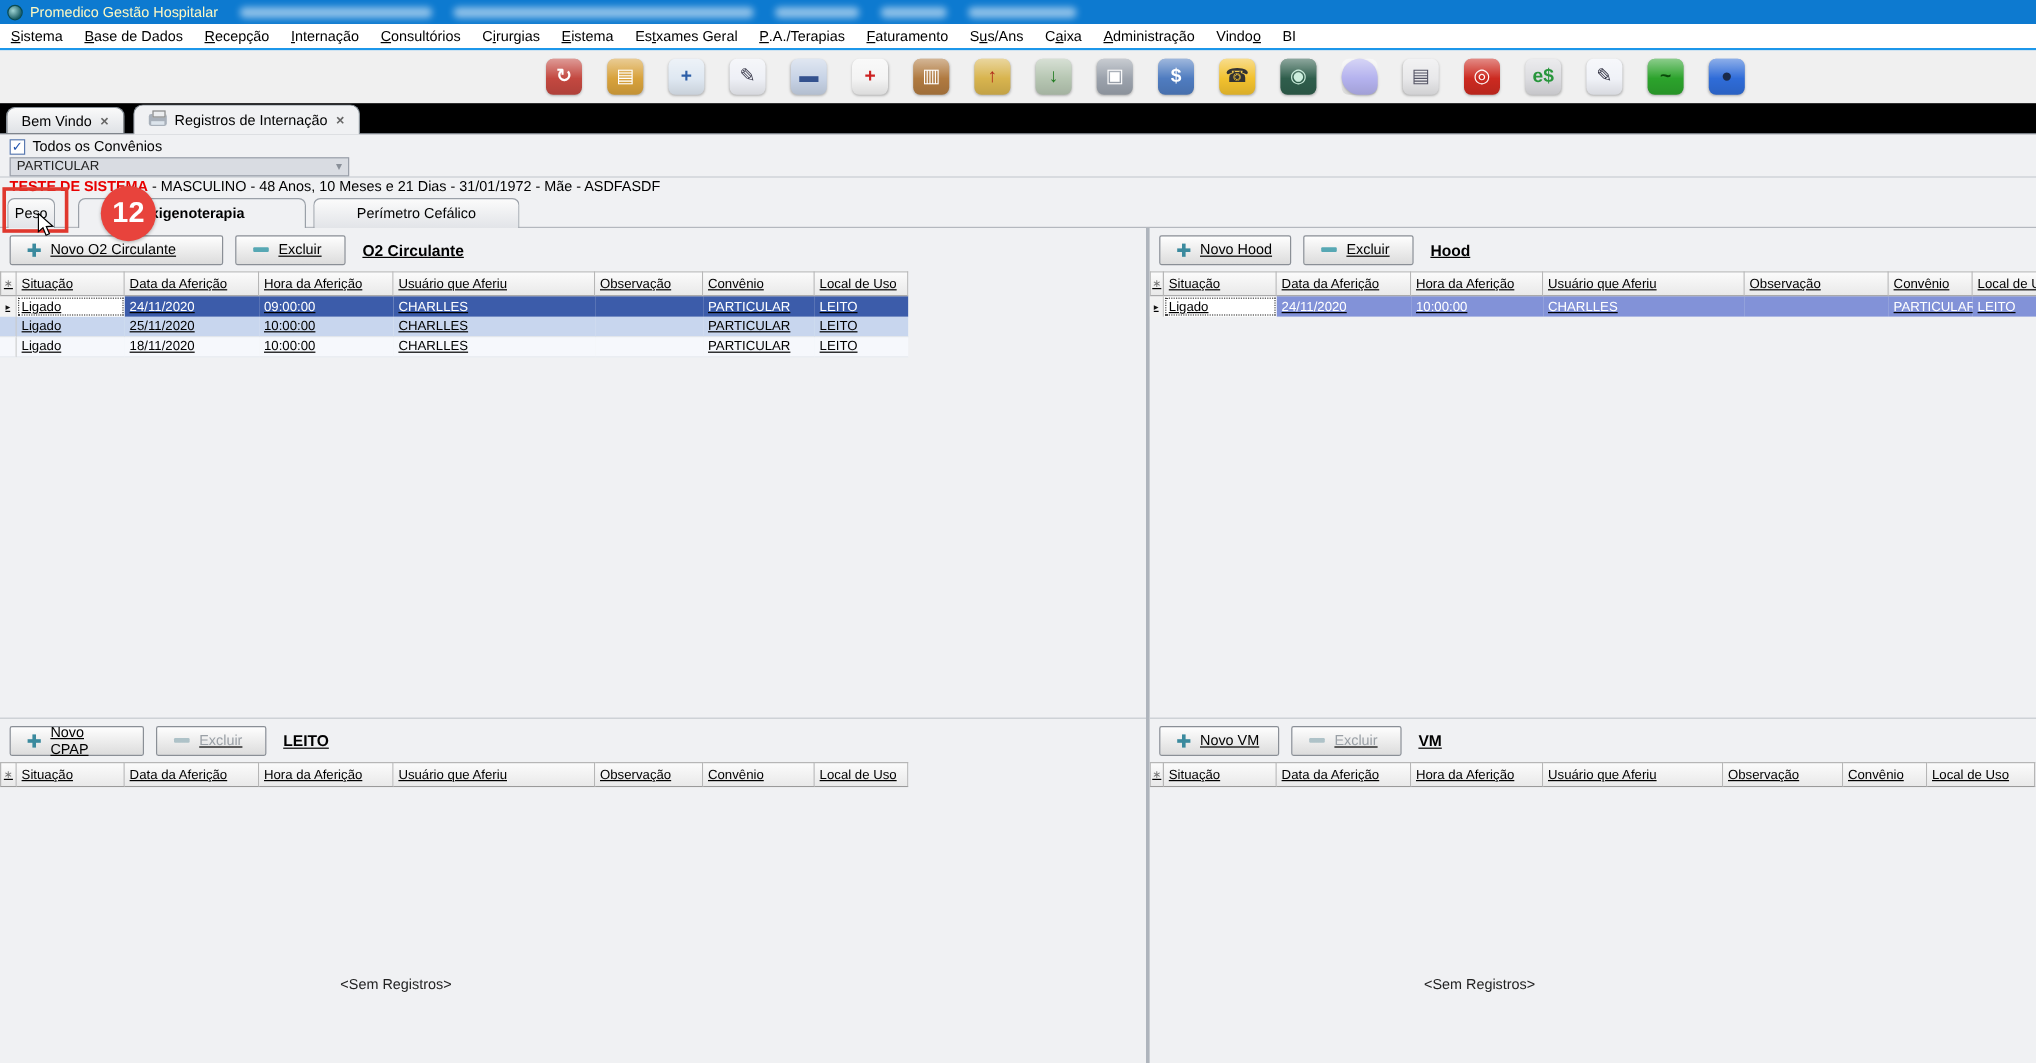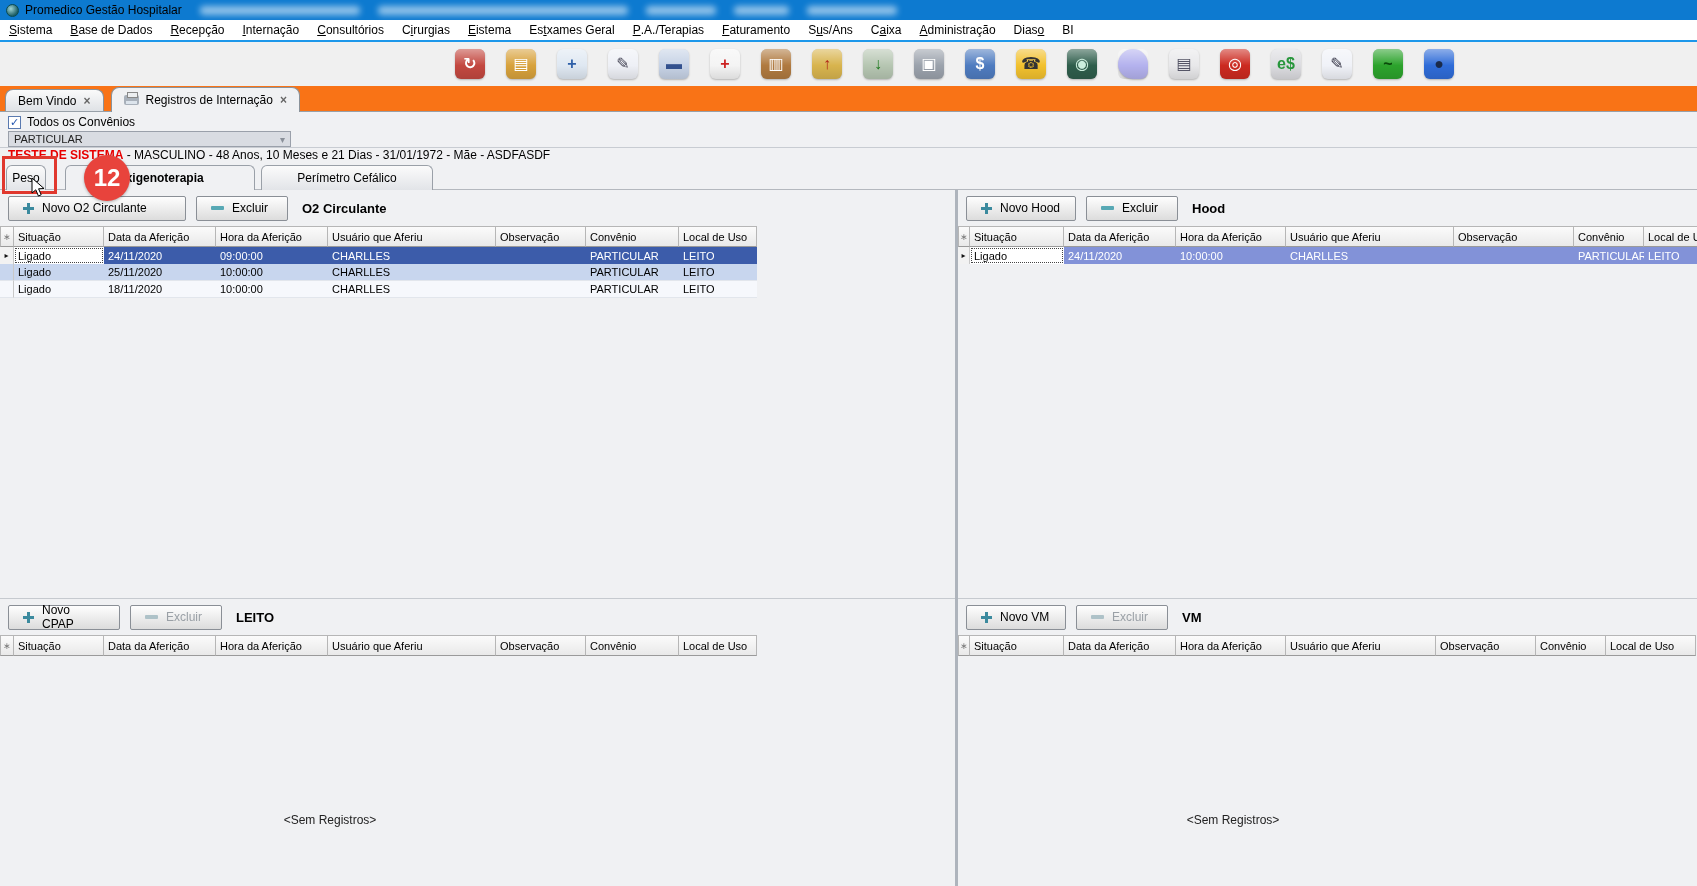--- a/index.html
+++ b/index.html
@@ -1,21 +1,21 @@
 <!DOCTYPE html>
 <html><head>
 <meta charset="utf-8">
 <style>
   * { margin:0; padding:0; box-sizing:border-box; }
   html,body { width:1697px; height:886px; overflow:hidden; background:#f0f1f3;
     font-family:"Liberation Sans","DejaVu Sans",sans-serif; font-size:11px; color:#000; }
 
   
   .titlebar { position:absolute; top:0; left:0; right:0; height:20px; background:#0d7ad0;
-    display:flex; align-items:center; padding-left:4px; color:#000000; font-size:12px; }
+    display:flex; align-items:center; padding-left:4px; color:#fef9c3; font-size:12px; }
   .appicon { width:13px; height:13px; border-radius:50%; background:radial-gradient(circle at 35% 35%,#9fd4d4,#1d5f66 70%);
     margin:0 6px 0 2px; border:1px solid #0a4a50; }
   .redact { height:9px; border-radius:4px; background:rgba(255,255,255,.55); filter:blur(3px); margin-left:18px; }
 
   
   .menubar { position:absolute; top:20px; left:0; right:0; height:22px; background:#ffffff;
     border-bottom:2px solid #1c97ea; display:flex; align-items:center; font-size:12px; }
   .mi { padding:0 9px; height:100%; display:flex; align-items:center; cursor:default; white-space:pre; }
   .mi .u { text-decoration:underline; }
 
@@ -24,21 +24,21 @@
     display:flex; align-items:center; gap:21px; padding-left:455px; }
   .tbtn { width:30px; height:30px; border-radius:6px; position:relative; flex:0 0 auto;
     display:flex; align-items:center; justify-content:center; font-size:16px; font-weight:bold;
     box-shadow:0 1px 2px rgba(0,0,0,.25); }
   .tbtn::after { content:""; position:absolute; inset:0; border-radius:6px;
     background:linear-gradient(rgba(255,255,255,.45),rgba(255,255,255,0) 55%,rgba(0,0,0,.10)); }
   .tbtn .tg { position:relative; z-index:1; line-height:1; }
   .tbtn.bubble { border-radius:50% 50% 8px 50%; }
 
   
-  .tabstrip { position:absolute; top:86px; left:0; right:0; height:26px; background:#f97316;
+  .tabstrip { position:absolute; top:86px; left:0; right:0; height:26px; background:#000000;
     border-bottom:1px solid #98a0a8; display:flex; align-items:flex-end; padding-left:5px;text-align:center; }
   .doctab { height:22px; display:flex; align-items:center; gap:7px; padding:0 12px;
     border:1px solid #8a929a; border-bottom:none; border-radius:8px 8px 0 0;
     background:linear-gradient(#fafafa,#dfe2e6); margin-right:7px; font-size:12px; }
   .doctab.active { height:25px; background:#f0f1f3; margin-bottom:-1px; }
   .tclose { color:#666; font-weight:bold; font-size:12px; cursor:pointer; }
   .printer { width:15px; height:10px; background:#a8b0ba; border-radius:2px; position:relative; }
   .printer::before { content:""; position:absolute; left:3px; top:-3px; width:9px; height:4px; background:#eceef0; border:1px solid #888; }
   .printer::after { content:""; position:absolute; left:2px; bottom:1px; width:11px; height:3px; background:#dce4ec; }
 
@@ -72,21 +72,21 @@
     background:#e8433c; color:#fff; font-size:24px; font-weight:bold; display:flex; align-items:center;
     justify-content:center; z-index:60; box-shadow:0 1px 3px rgba(0,0,0,.3); }
   .cursor { position:absolute; left:31px; top:177px; z-index:70; }
 
   
   .content { position:absolute; top:190px; left:0; right:0; bottom:0; }
   .panel { position:absolute; top:0; bottom:0; }
   .panel.left { left:0; width:955px; }
   .vdivider { position:absolute; left:955px; top:0; bottom:0; width:3px; background:#aeb4bc; }
   .panel.right { left:958px; right:0; }
-  .sec { position:absolute; left:0; right:0; overflow:hidden; }
+  .sec { position:absolute; left:0; right:0; overflow:hidden;text-decoration:underline; }
   .sec.top { top:0; height:408px; }
   .sec.bot { top:408px; bottom:0; border-top:1px solid #c6cacf; }
 
   .btnrow { height:36px; display:flex; align-items:center; gap:10px; padding:0 8px; }
   .btn { height:25px; border:1px solid #8a8f96; border-radius:2px; background:linear-gradient(#fefefe,#dcdcdc);
     display:flex; align-items:center; gap:8px; padding:0 14px; font-size:12px; cursor:pointer; }
   .btn .plus { position:relative; width:11px; height:11px; }
   .btn .plus::before { content:""; position:absolute; left:4px; top:0; width:3px; height:11px; background:#3b8a9e; }
   .btn .plus::after  { content:""; position:absolute; left:0; top:4px; width:11px; height:3px; background:#3b8a9e; }
   .btn .minus { width:13px; height:4px; background:#57a8b4; border-radius:1px; }
@@ -143,21 +143,21 @@
   <div class="mi"><span></span><span class="u">I</span><span>nternação</span></div>
   <div class="mi"><span></span><span class="u">C</span><span>onsultórios</span></div>
   <div class="mi"><span>C</span><span class="u">i</span><span>rurgias</span></div>
   <div class="mi"><span></span><span class="u">E</span><span>istema</span></div>
   <div class="mi"><span>Es</span><span class="u">t</span><span>xames Geral</span></div>
   <div class="mi"><span></span><span class="u">P</span><span>.A./Terapias</span></div>
   <div class="mi"><span></span><span class="u">F</span><span>aturamento</span></div>
   <div class="mi"><span>S</span><span class="u">u</span><span>s/Ans</span></div>
   <div class="mi"><span>C</span><span class="u">a</span><span>ixa</span></div>
   <div class="mi"><span></span><span class="u">A</span><span>dministração</span></div>
-  <div class="mi"><span>Dias</span><span class="u">o</span><span></span></div>
+  <div class="mi"><span>Vindo</span><span class="u">o</span><span></span></div>
   <div class="mi"><span>BI</span><span class="u"></span><span></span></div>
 </div>
 
 <div class="toolbar">
   <div class="tbtn" style="background: rgb(195, 72, 64);">
       <span class="tg" style="color: rgb(255, 255, 255);">↻</span>
     </div>
   <div class="tbtn" style="background: rgb(216, 162, 60);">
       <span class="tg" style="color: rgb(255, 255, 255);">▤</span>
     </div>

